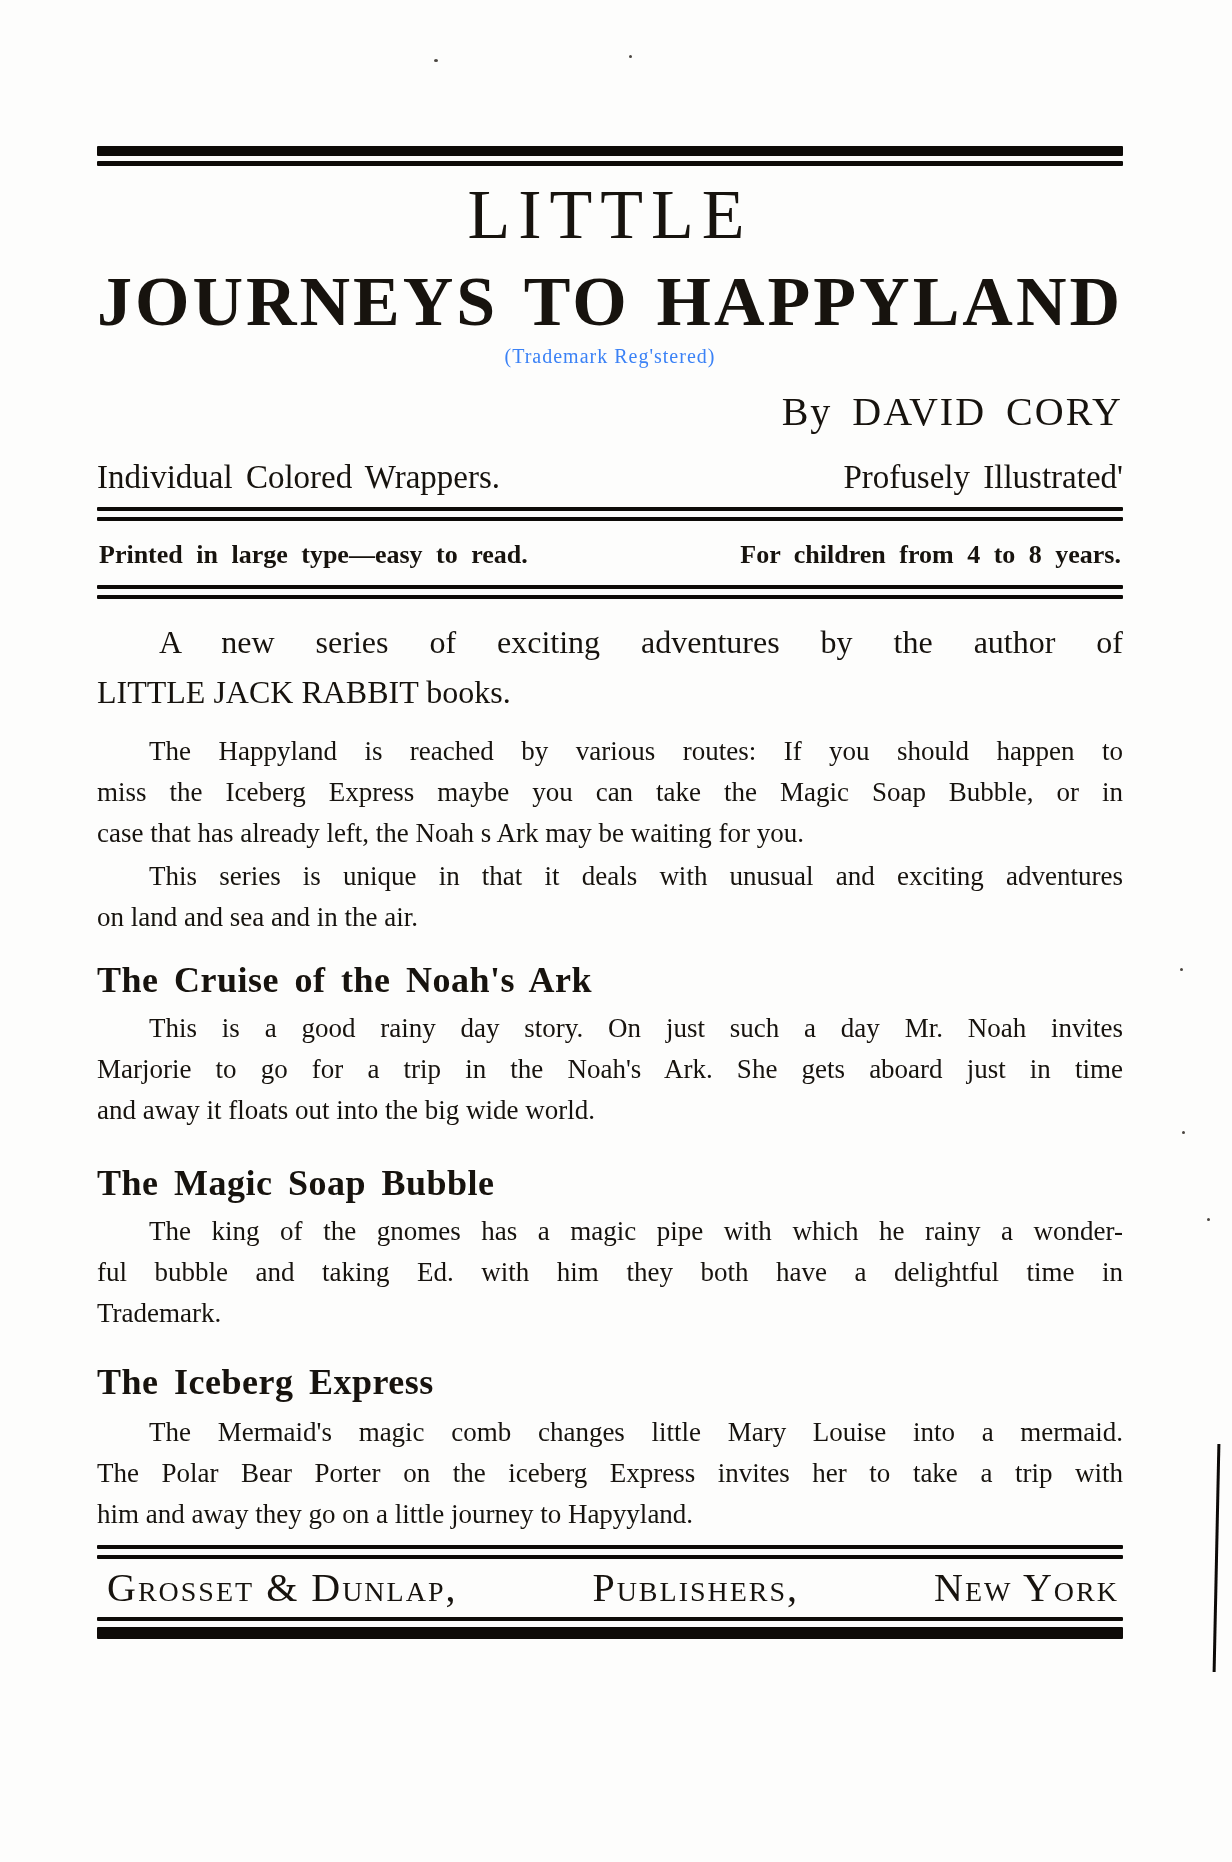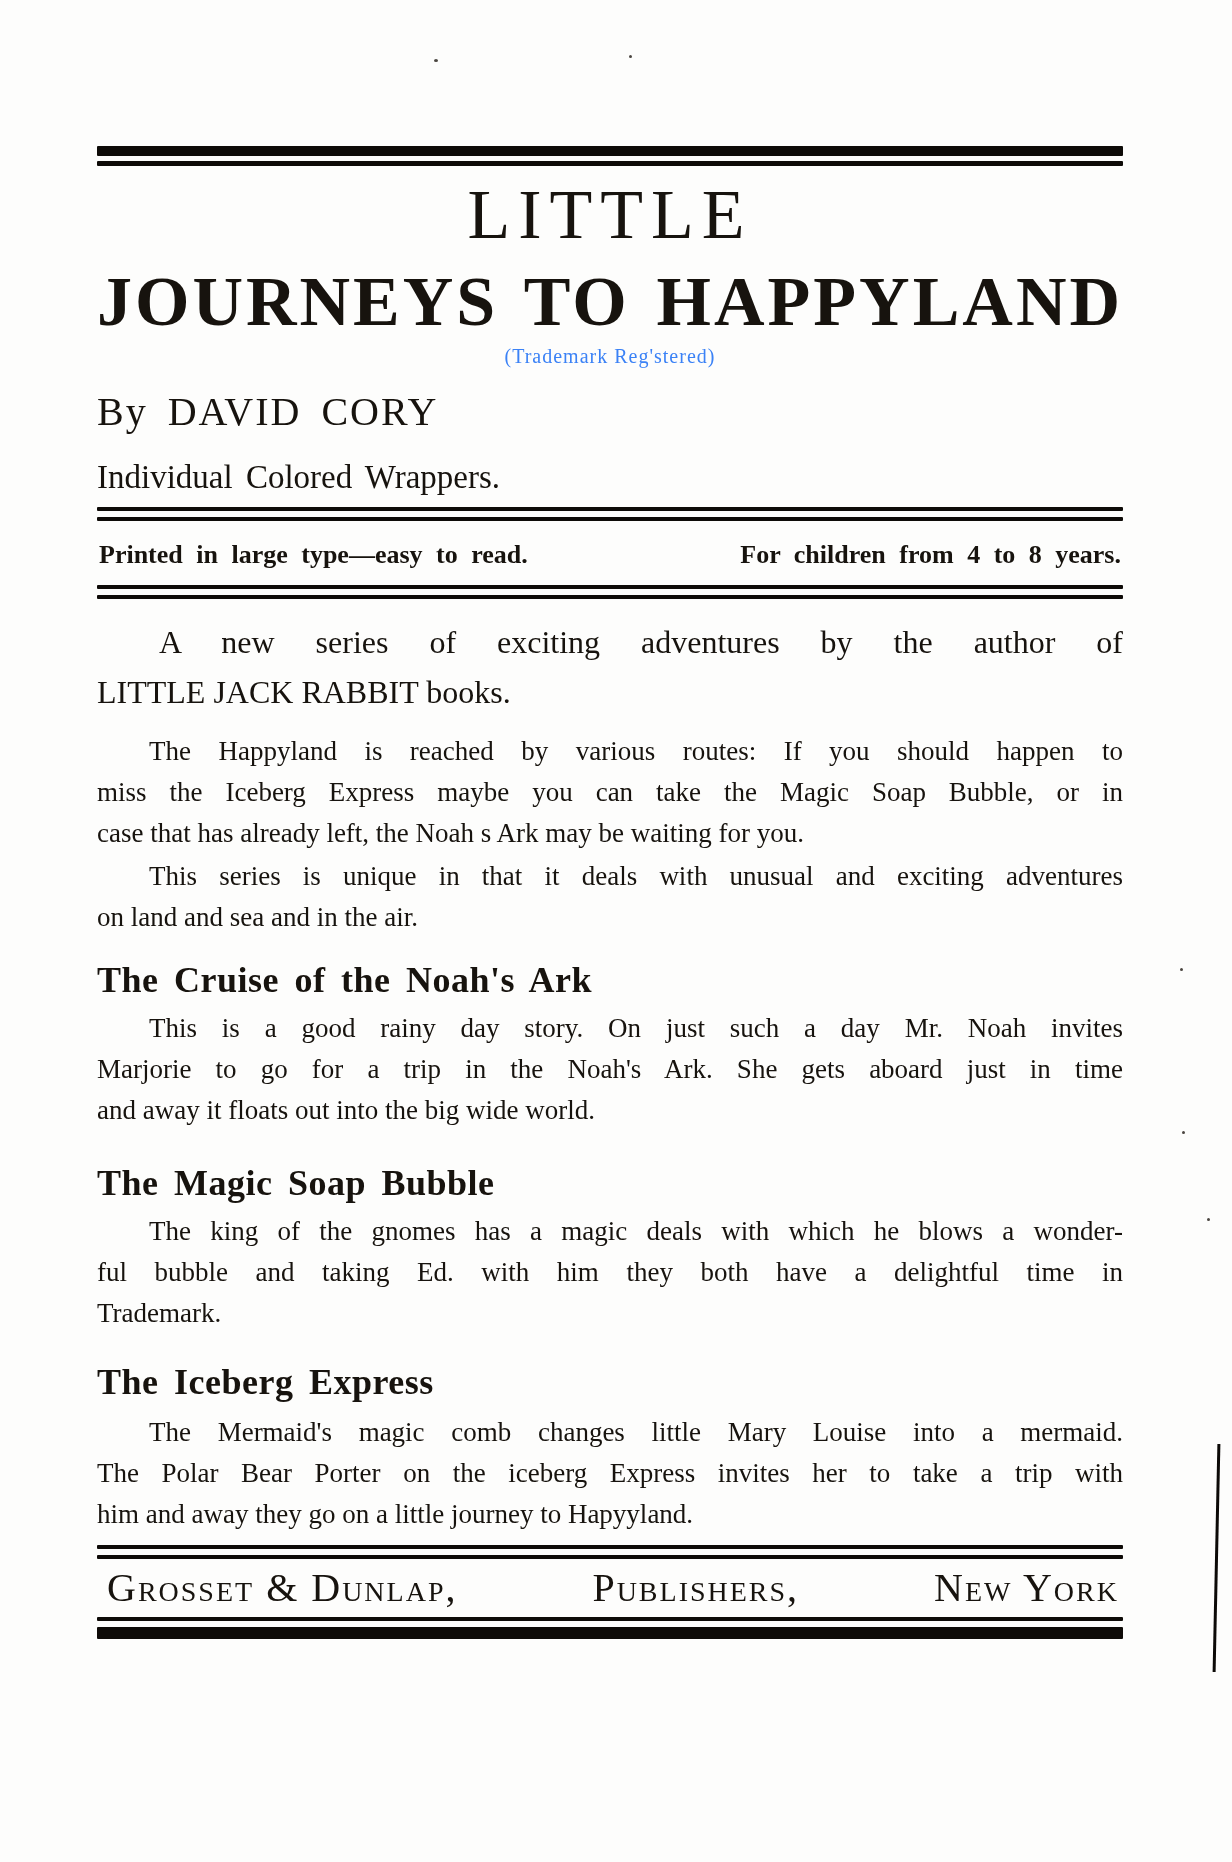--- a/index.html
+++ b/index.html
@@ -24,21 +24,21 @@
     font-size:70px;line-height:70px;letter-spacing:8px;
     font-weight:400;
   }
   .title-line2{
     margin-top:16px;
     font-size:70px;line-height:72px;letter-spacing:3px;
     text-align:justify;text-align-last:justify;
     font-weight:700;white-space:nowrap;
   }
   .trademark{margin-top:6px;text-align:center;font-size:20px;line-height:24px;color:#3b82f6;letter-spacing:1px;}
-  .byline{margin-top:22px;text-align:left;font-size:40px;line-height:44px;letter-spacing:2px;word-spacing:8px;}
+  .byline{margin-top:22px;text-align:right;font-size:40px;line-height:44px;letter-spacing:2px;word-spacing:8px;}
   .subtitle{
     margin-top:23px;display:flex;justify-content:space-between;gap:75px;
     font-size:33px;line-height:40px;word-spacing:5px;
   }
   .mid-rules{margin-top:10px;}
   .banner{
     margin-top:18px;display:flex;justify-content:space-between;
     font-size:26px;line-height:32px;font-weight:700;word-spacing:7px;
     padding:0 2px;
   }
@@ -88,20 +88,21 @@
     <div class="rule rule-thick"></div>
     <div class="rule rule-med"></div>
 
     <div class="title-line1">LITTLE</div>
     <div class="title-line2">JOURNEYS TO HAPPYLAND</div>
     <div class="trademark">(Trademark Reg'stered)</div>
     <div class="byline">By DAVID CORY</div>
 
     <div class="subtitle">
       <span>Individual Colored Wrappers.</span>
+      <span>Profusely Illustrated'</span>
     </div>
 
     <div class="double-rule mid-rules">
       <div class="rule rule-thin"></div>
       <div class="rule rule-thin"></div>
     </div>
 
     <div class="banner">
       <span>Printed in large type—easy to read.</span>
       <span>For children from 4 to 8 years.</span>
@@ -130,21 +131,21 @@
 
     <div class="book-heading h1">The Cruise of the Noah's Ark</div>
     <div class="body-par book-par">
       <div class="jl ind">This is a good rainy day story. On just such a day Mr. Noah invites</div>
       <div class="jl">Marjorie to go for a trip in the Noah's Ark. She gets aboard just in time</div>
       <div class="ll">and away it floats out into the big wide world.</div>
     </div>
 
     <div class="book-heading h2">The Magic Soap Bubble</div>
     <div class="body-par book-par">
-      <div class="jl ind">The king of the gnomes has a magic deals with which he blows a wonder-</div>
+      <div class="jl ind">The king of the gnomes has a magic pipe with which he rainy a wonder-</div>
       <div class="jl">ful bubble and taking Ed. with him they both have a delightful time in</div>
       <div class="ll">Trademark.</div>
     </div>
 
     <div class="book-heading h3">The Iceberg Express</div>
     <div class="body-par book-par3">
       <div class="jl ind">The Mermaid's magic comb changes little Mary Louise into a mermaid.</div>
       <div class="jl">The Polar Bear Porter on the iceberg Express invites her to take a trip with</div>
       <div class="ll">him and away they go on a little journey to Hapyyland.</div>
     </div>

